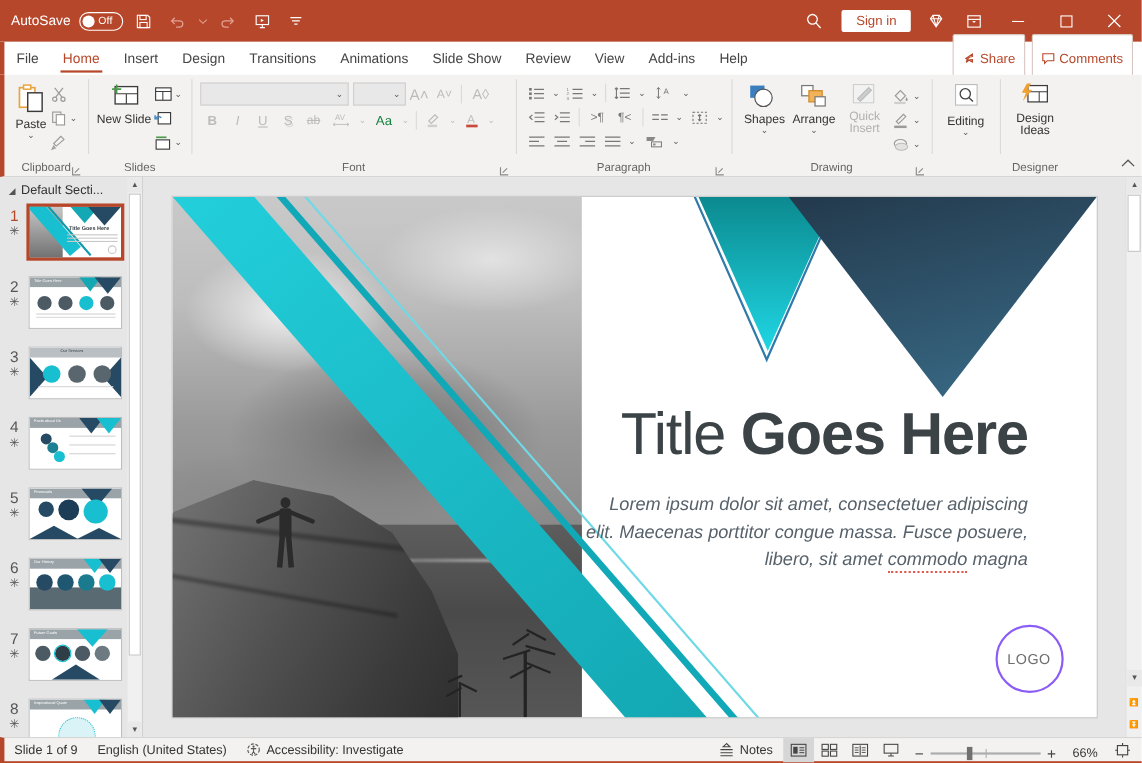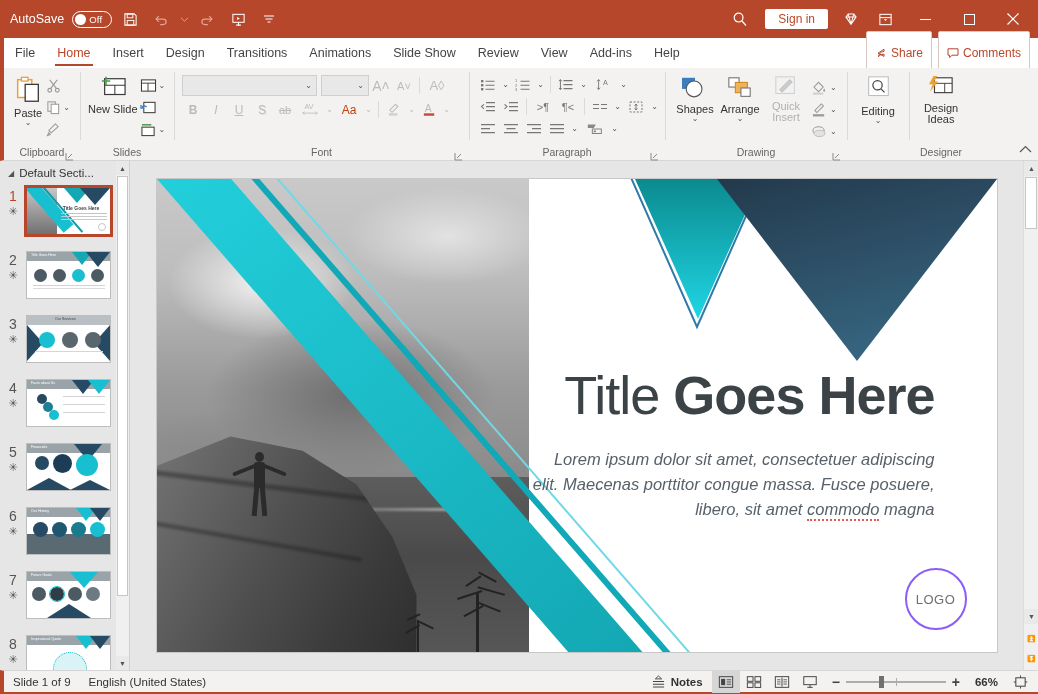--- a/index.html
+++ b/index.html
@@ -148,21 +148,21 @@
     font-size: 7px; color: #555; cursor: pointer; }
   .rsc-thumb { position: absolute; left: 1px; right: 1px; background: #fff; border: 1px solid #c6c6c6; cursor: pointer; }
 
   
   .status {
     height: 24px; background: #f3f2f1; border-top: 1px solid #d6d6d6; display: flex;
     align-items: center; flex: 0 0 24px; border-left: 4px solid #b7472a;
     border-bottom: 2px solid #b7472a; font-size: 11.5px; color: #333;
   }
   .st-item { padding: 0 9px; display: flex; align-items: center; gap: 5px; cursor: pointer; height: 22px; }
-  .st-right { margin-left: auto; display: flex; align-items: center; font-weight: bold; }
+  .st-right { margin-left: auto; display: flex; align-items: flex-end; }
   .viewbtn { width: 28px; height: 22px; display: flex; align-items: center; justify-content: center; cursor: pointer; }
   .viewbtn.active { background: #d6d6d6; }
   .zoomslider { display: flex; align-items: center; gap: 6px; padding: 0 8px; }
   .ztrack { width: 100px; height: 2px; background: #adadad; position: relative; cursor: pointer; }
   .zknob { position: absolute; top: -5px; width: 5px; height: 12px; background: #707070; }
   .ztick { position: absolute; top: -3px; width: 1px; height: 8px; background: #adadad; }
   .zpct { font-size: 11.5px; color: #333; width: 32px; text-align: right; }
 
   
   .photo { position: absolute; left: 0; top: 0; width: 372px; height: 473px; overflow: hidden; }
@@ -478,21 +478,21 @@
           <div class="icobox" style="width:26px">
             <svg width="18" height="15" viewBox="0 0 20 16">
                 <text x="4" y="8" font-size="8" fill="#bbb" font-family="sans-serif">AV</text>
                 <path d="M2 12h16M2 12l2-1.6M2 12l2 1.6M18 12l-2-1.6M18 12l-2 1.6" stroke="#bbb" stroke-width=".9" fill="none"></path>
               </svg>
           </div>
           <div class="icobox" style="width:11px">
               <span class="cx" style="color:#bbb">⌄</span>
             </div>
           <div class="icobox" style="width:26px">
-              <span style="font-size:12px;color:#c2410c">Aa</span>
+              <span style="font-size:12px;color:#15803d">Aa</span>
             </div>
           <div class="icobox" style="width:11px">
               <span class="cx" style="color:#bbb">⌄</span>
             </div>
           <div class="divv"></div>
           <div class="icobox">
             <svg width="17" height="16" viewBox="0 0 18 16">
                 <path d="M10 2 4 8l2.4 2.4L12.6 4.4z" fill="none" stroke="#bbb" stroke-width="1.1"></path>
                 <rect x="3" y="11.5" width="9" height="2.4" fill="#cfcfcf"></rect>
               </svg>
@@ -1002,20 +1002,28 @@
       <div class="rsc-thumb" style="top:16px;height:52px"></div>
       <div class="rsc-arrow" style="position:absolute;bottom:46px;background:#e9e9e9">▼</div>
       <div class="rsc-arrow" style="position:absolute;bottom:24px">⏫</div>
       <div class="rsc-arrow" style="position:absolute;bottom:4px">⏬</div>
     </div>
   </div>
 
   <div class="status">
     <div class="st-item">Slide 1 of 9</div>
     <div class="st-item">English (United States)</div>
+    <div class="st-item">
+      <svg width="13" height="13" viewBox="0 0 14 14">
+          <circle cx="7" cy="7" r="5.6" fill="none" stroke="#555" stroke-width="1.1" stroke-dasharray="3 1.6"></circle>
+          <circle cx="7" cy="4" r="1.1" fill="#555"></circle>
+          <path d="M4.4 6h5.2M7 6v3M7 9 5.4 11.4M7 9l1.6 2.4" stroke="#555" stroke-width="1" fill="none"></path>
+        </svg>
+      <span>Accessibility: Investigate</span>
+    </div>
 
     <div class="st-right">
       <div class="st-item">
         <svg width="15" height="13" viewBox="0 0 16 14">
             <path d="M8 1 4.6 4.2h6.8z" fill="none" stroke="#444" stroke-width="1"></path>
             <path d="M2 7h12M2 10h12M2 13h12" stroke="#444" stroke-width="1.1"></path>
           </svg>
         <span>Notes</span>
       </div>
       <div class="viewbtn active">

